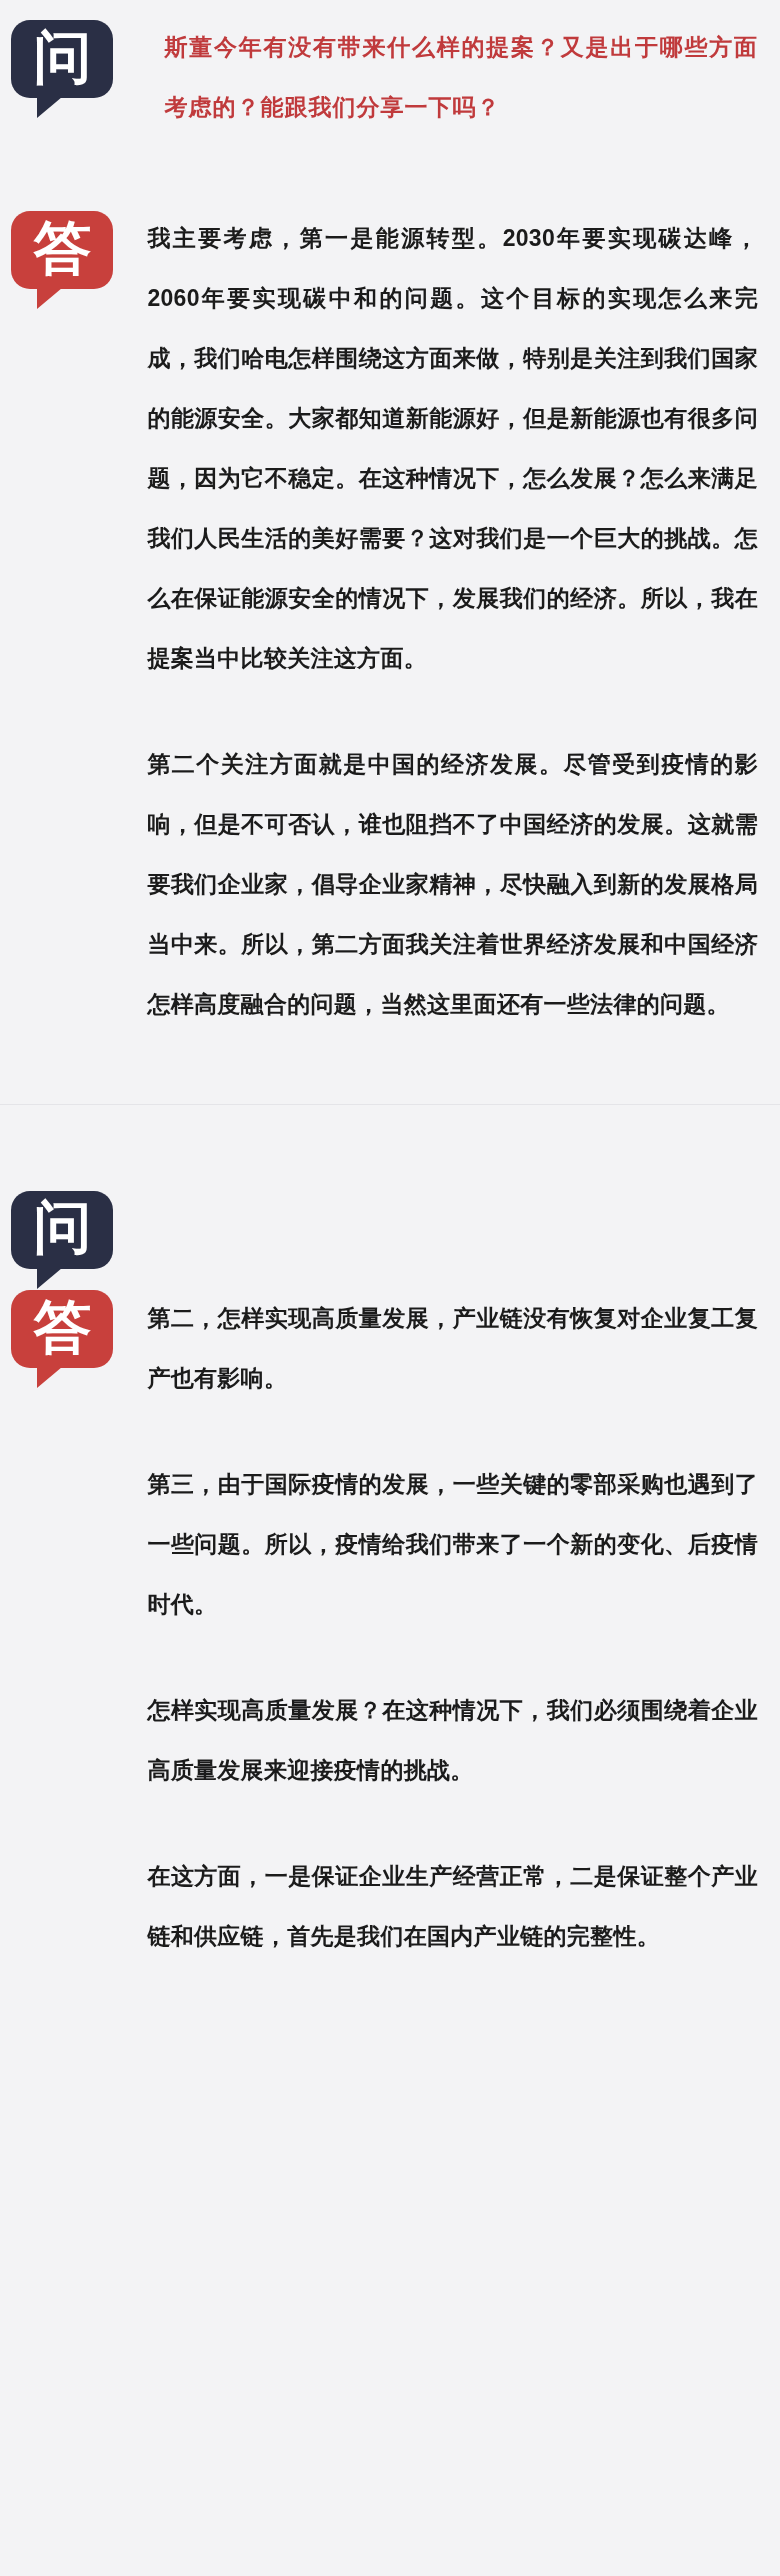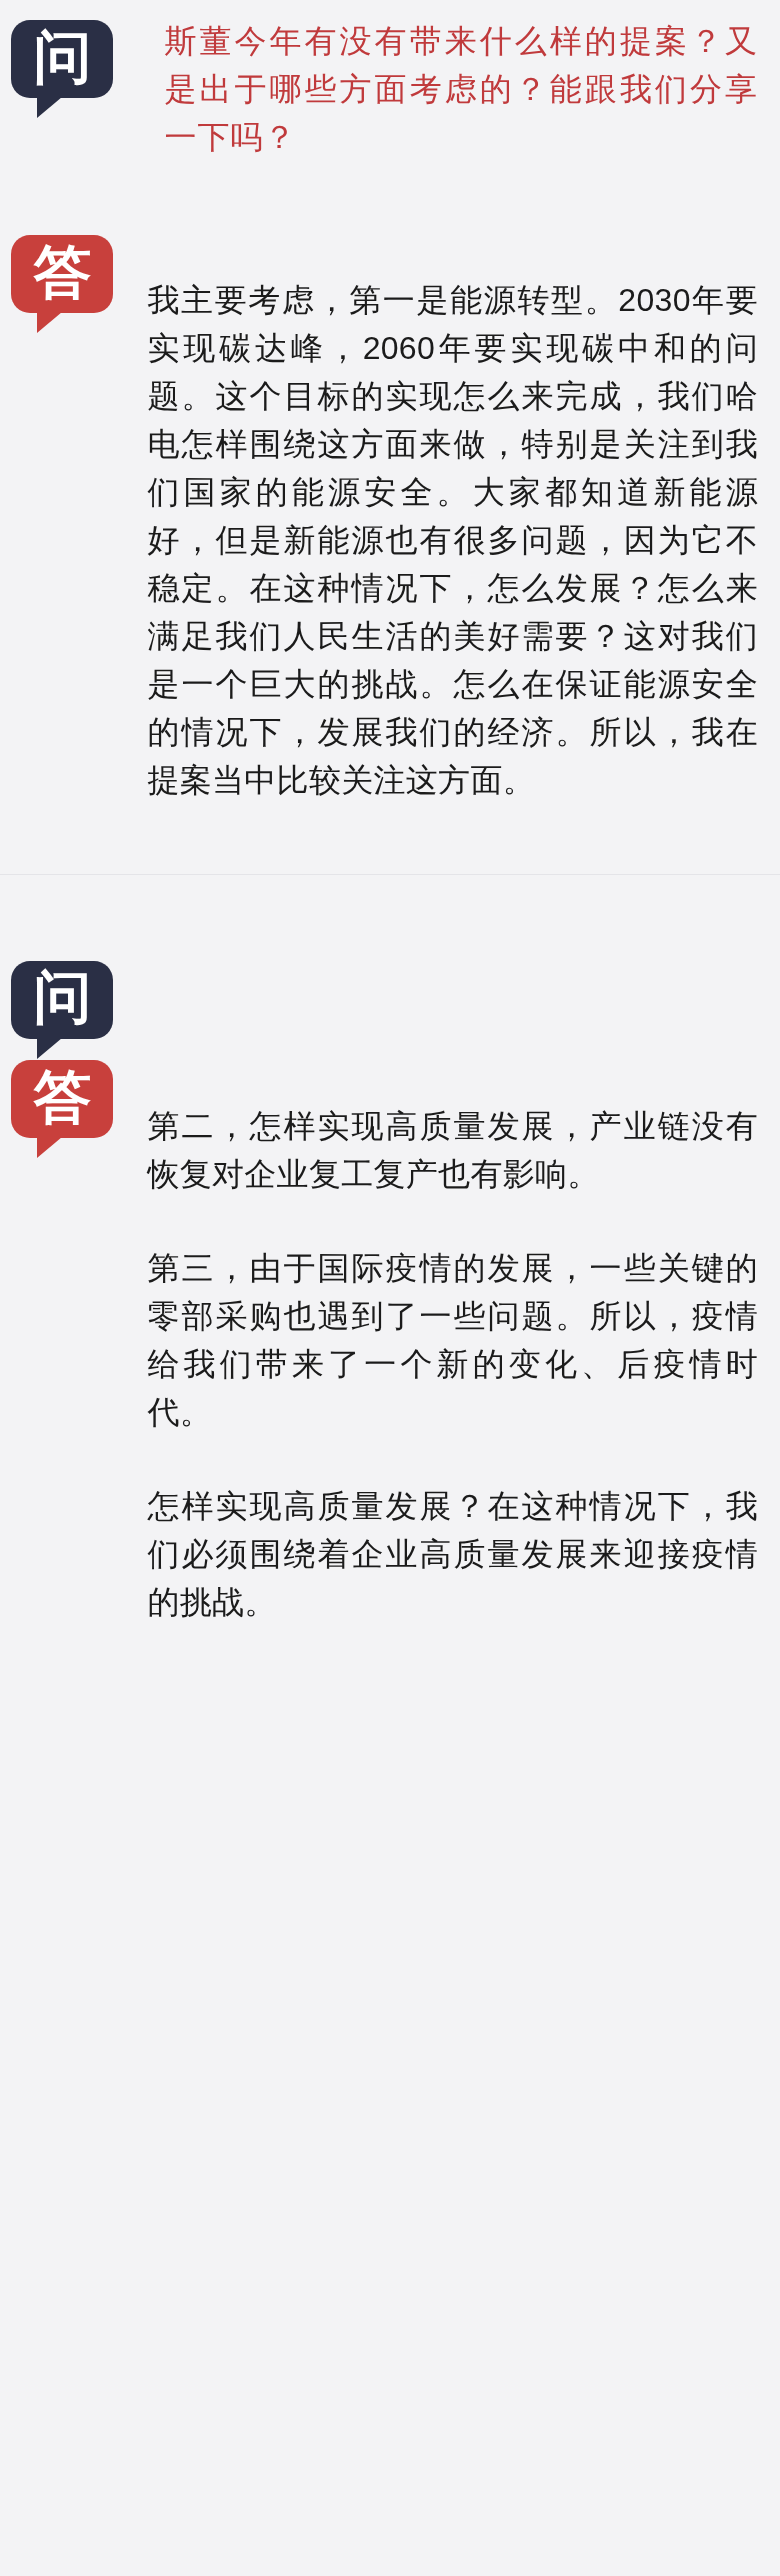--- a/index.html
+++ b/index.html
@@ -58,34 +58,33 @@
     font-weight: 700;
     line-height: 1;
     margin-top: -2.7px;
   }
   .text-col {
     flex: 1 1 auto;
     min-width: 0;
   }
   .text-col p {
     margin: 0 0 46px 0;
-    font-weight: 400;
-    font-size: 32px;
-    line-height: 48px;
+    font-weight: 700;
+    font-size: 23px;
+    line-height: 60px;
     text-align: justify;
   }
   .text-col p:last-child { margin-bottom: 0; }
   .q-text p {
     color: var(--question-red, #c03a3c);
     letter-spacing: 1px;
   }
   .a-text p {
     color: var(--answer-ink, #1b1b1b);
     letter-spacing: 0.3px;
-    margin-top: 44px;
   }
   #q1 { margin-top: 17.4px; }
   #a1 { margin-top: 71px; }
   .divider {
     border: none;
     border-top: 1.3px solid var(--divider, #e4e4e8);
     margin: 70px 0 0 0;
     width: 100%;
   }
   #q2 { margin-top: 1.3px; }
@@ -109,20 +108,21 @@
   </section>
 
   <section class="qa a" id="a1">
     <div class="icon-col">
       <div class="bubble red">
         <span class="glyph">答</span>
       </div>
     </div>
     <div class="text-col a-text">
       <p>我主要考虑，第一是能源转型。2030年要实现碳达峰，2060年要实现碳中和的问题。这个目标的实现怎么来完成，我们哈电怎样围绕这方面来做，特别是关注到我们国家的能源安全。大家都知道新能源好，但是新能源也有很多问题，因为它不稳定。在这种情况下，怎么发展？怎么来满足我们人民生活的美好需要？这对我们是一个巨大的挑战。怎么在保证能源安全的情况下，发展我们的经济。所以，我在提案当中比较关注这方面。</p>
+      <p>第二个关注方面就是中国的经济发展。尽管受到疫情的影响，但是不可否认，谁也阻挡不了中国经济的发展。这就需要我们企业家，倡导企业家精神，尽快融入到新的发展格局当中来。所以，第二方面我关注着世界经济发展和中国经济怎样高度融合的问题，当然这里面还有一些法律的问题。</p>
     </div>
   </section>
 
   <hr class="divider">
 
   <section class="qa q" id="q2">
     <div class="icon-col">
       <div class="bubble navy">
         <span class="glyph">问</span>
       </div>
@@ -132,17 +132,18 @@
   <section class="qa a" id="a2">
     <div class="icon-col">
       <div class="bubble red">
         <span class="glyph">答</span>
       </div>
     </div>
     <div class="text-col a-text">
       <p>第二，怎样实现高质量发展，产业链没有恢复对企业复工复产也有影响。</p>
       <p>第三，由于国际疫情的发展，一些关键的零部采购也遇到了一些问题。所以，疫情给我们带来了一个新的变化、后疫情时代。</p>
       <p>怎样实现高质量发展？在这种情况下，我们必须围绕着企业高质量发展来迎接疫情的挑战。</p>
+      <p>在这方面，一是保证企业生产经营正常，二是保证整个产业链和供应链，首先是我们在国内产业链的完整性。</p>
     </div>
   </section>
 
 </main>
 
 
 </body></html>

